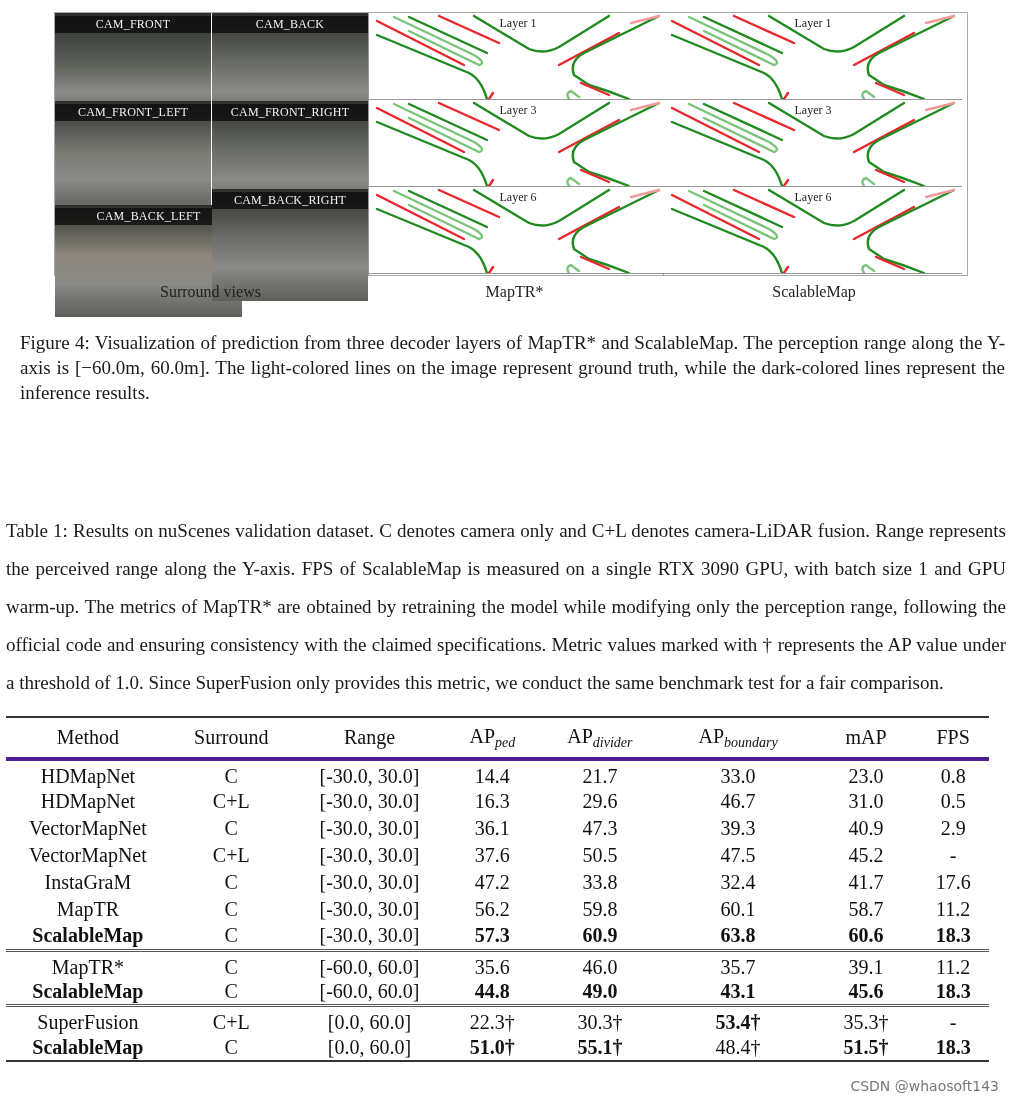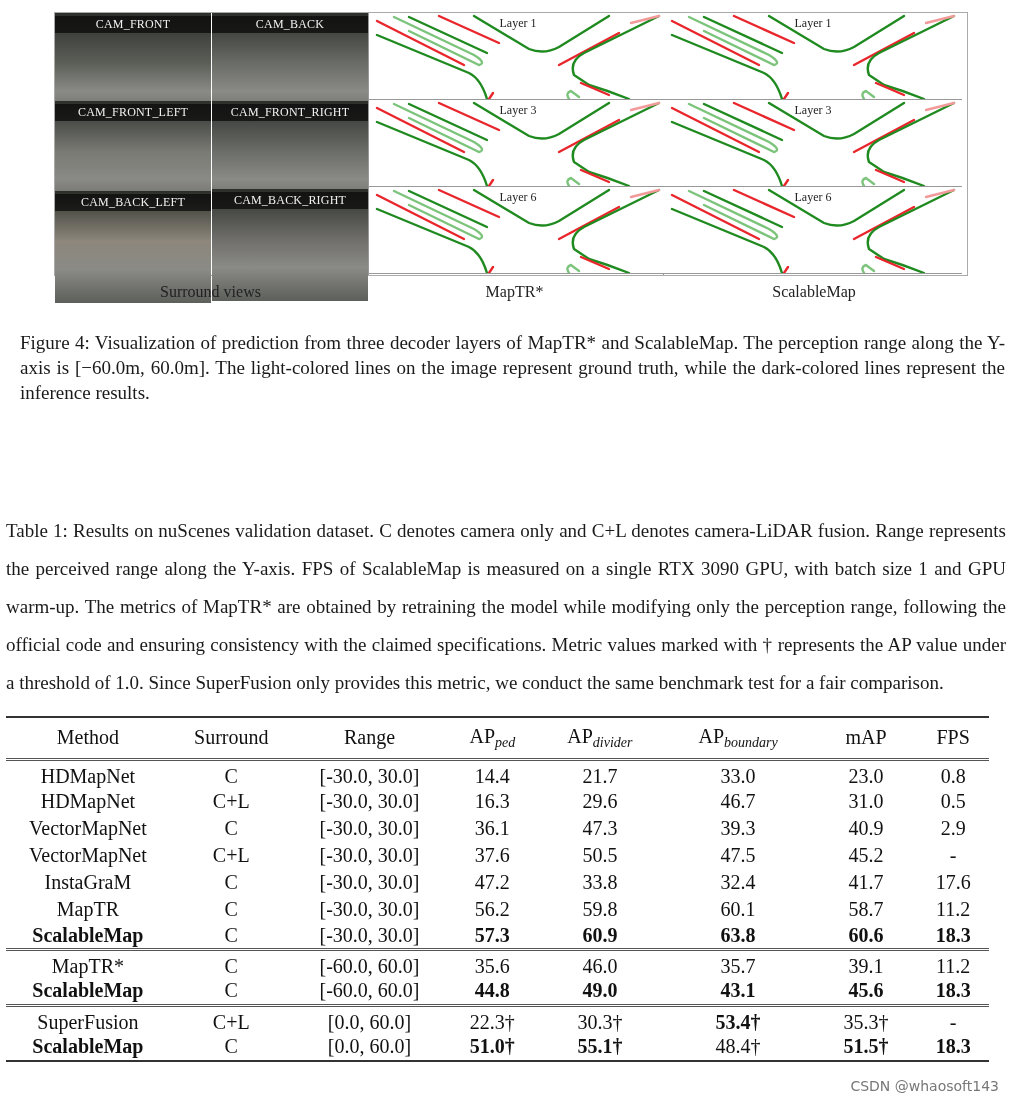--- a/index.html
+++ b/index.html
@@ -31,21 +31,21 @@
 
   
   #results-table-wrap { position: absolute; left: 6px; top: 716px; width: 983px; }
   table { border-collapse: collapse; width: 100%; font-size: 20px; }
   thead tr { height: 42px; }
   tbody tr { height: 27px; }
   th { font-weight: normal; text-align: center; }
   td { text-align: center; padding: 0; }
   .sub { font-style: italic; font-size: 14px; vertical-align: -4px; }
   .top-rule { border-top: 2.5px solid #333; }
-  .head-rule { border-bottom: 1px solid #4c1d95; box-shadow: none; }
+  .head-rule { border-bottom: 4px solid #4c1d95; box-shadow: none; }
   .dbl { border-top: 3px double #555; }
   .bottom-rule { border-bottom: 2.5px solid #333; }
   .b { font-weight: bold; }
   .group-first td { padding-top: 4px; }
   #watermark { position: absolute; right: 14px; top: 1078px; font-family: "DejaVu Sans", sans-serif;
                font-size: 14px; color: #777; }
 </style>
 </head>
 <body>
 
@@ -56,21 +56,21 @@
       </div>
     <div class="cam" style="left: 0px; top: 88px; background: linear-gradient(rgb(43, 47, 42) 0%, rgb(122, 122, 116) 45%, rgb(138, 138, 134) 70%, rgb(93, 95, 91) 100%);">
         <div class="cam-label">CAM_FRONT_LEFT</div>
       </div>
     <div class="cam" style="left: 157px; top: 0px; background: linear-gradient(rgb(43, 47, 42) 0%, rgb(106, 108, 102) 45%, rgb(138, 138, 134) 70%, rgb(93, 95, 91) 100%);">
         <div class="cam-label">CAM_BACK</div>
       </div>
     <div class="cam" style="left: 157px; top: 88px; background: linear-gradient(rgb(43, 47, 42) 0%, rgb(107, 109, 105) 45%, rgb(138, 138, 134) 70%, rgb(93, 95, 91) 100%);">
         <div class="cam-label">CAM_FRONT_RIGHT</div>
       </div>
-    <div class="cam" style="left: 0px; top: 178px; background: linear-gradient(rgb(43, 47, 42) 0%, rgb(141, 135, 124) 45%, rgb(138, 138, 134) 70%, rgb(93, 95, 91) 100%);">
+    <div class="cam" style="left: 0px; top: 192px; background: linear-gradient(rgb(43, 47, 42) 0%, rgb(141, 135, 124) 45%, rgb(138, 138, 134) 70%, rgb(93, 95, 91) 100%); padding-left: 31px;">
         <div class="cam-label">CAM_BACK_LEFT</div>
       </div>
     <div class="cam" style="left: 157px; top: 176px; background: linear-gradient(rgb(43, 47, 42) 0%, rgb(111, 110, 106) 45%, rgb(138, 138, 134) 70%, rgb(93, 95, 91) 100%);">
         <div class="cam-label">CAM_BACK_RIGHT</div>
       </div>
   </div>
 
   <div class="col-sep" style="left:313px;"></div>
   <div class="col-sep" style="left:608px;"></div>
 

